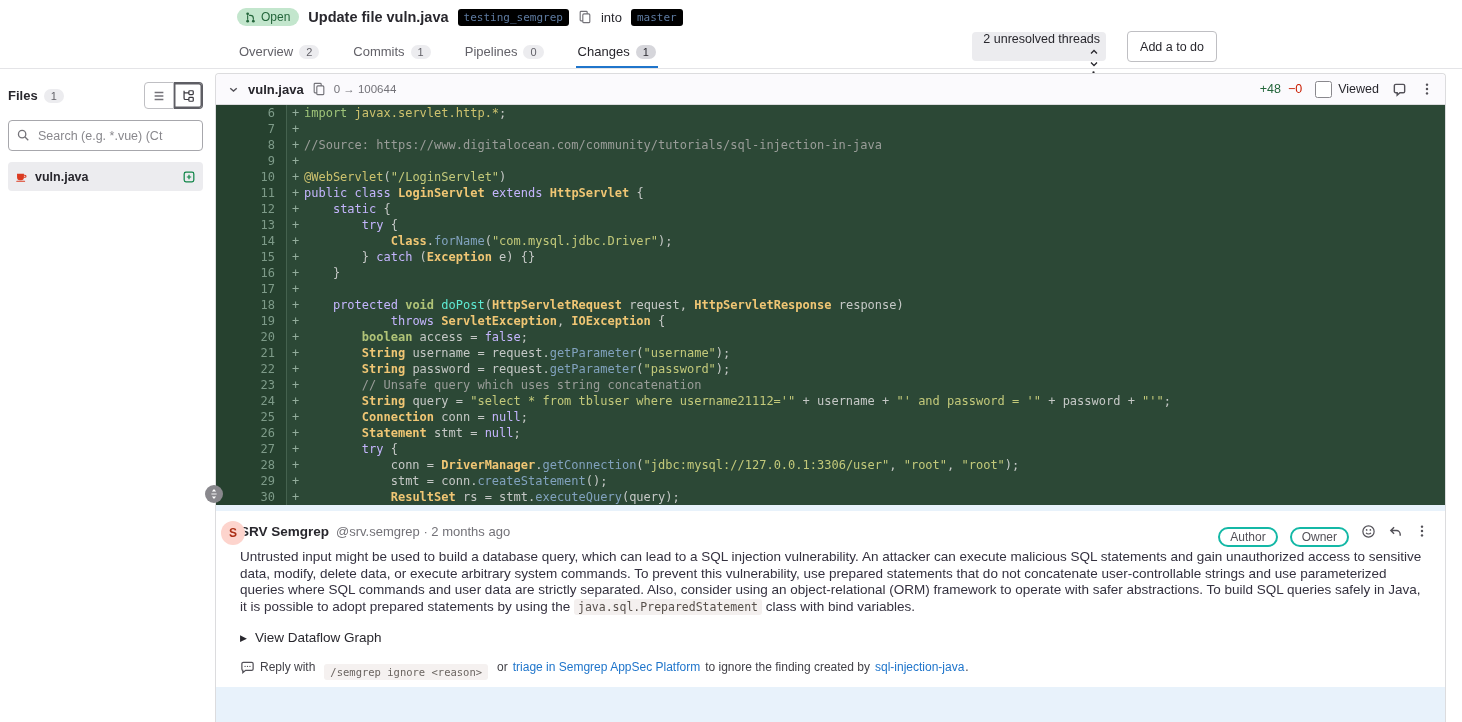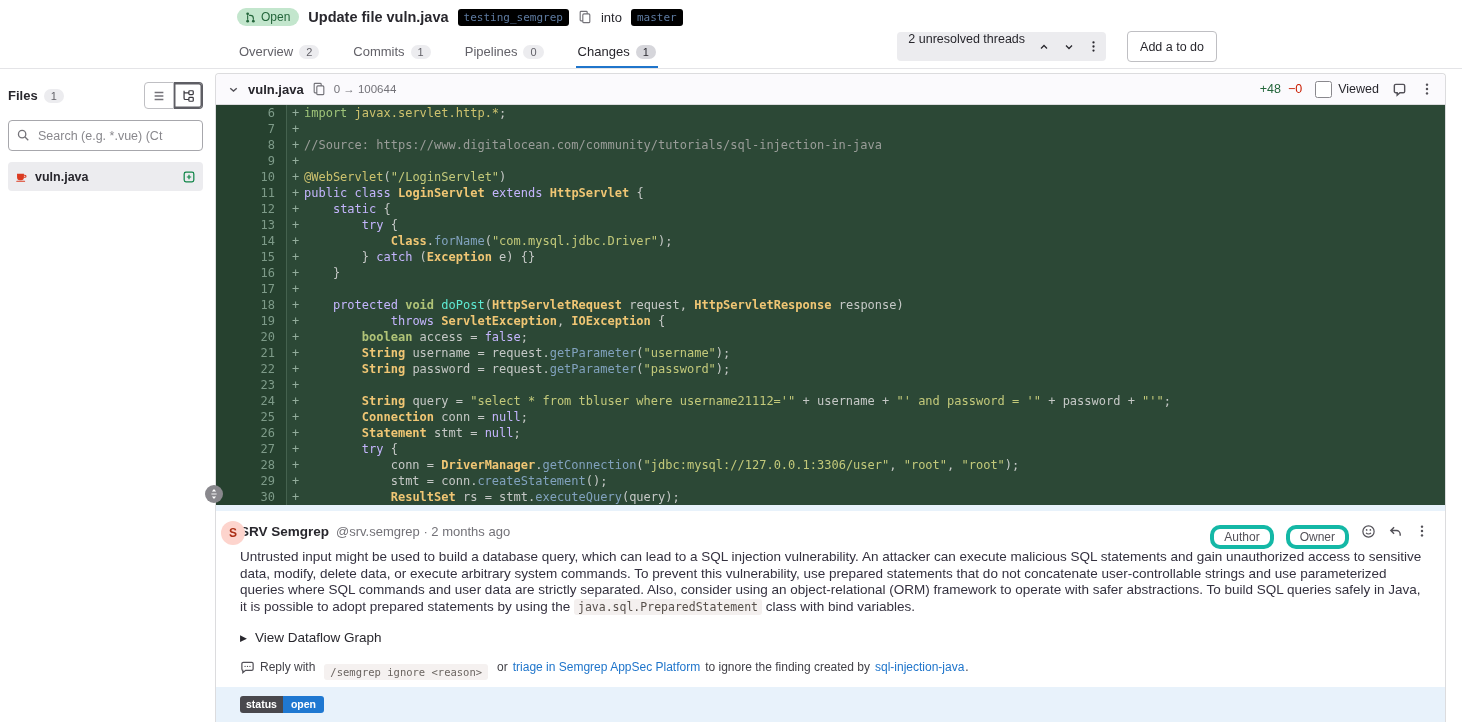--- a/index.html
+++ b/index.html
@@ -19,21 +19,21 @@
   .into-label{font-size:13px;color:#28272d;}
   .tabs-row{display:flex;align-items:flex-end;margin-top:3px;padding-right:245px;}
   .tabs{display:flex;gap:30px;}
   .tab{position:relative;display:flex;align-items:center;gap:6px;color:#626168;
     padding:4px 2px 9px;cursor:pointer;}
   .tab .count{background:#ececef;color:#626168;font-size:11px;border-radius:9px;padding:1px 7px;}
   .tab.active{color:#28272d;font-weight:400;}
   .tab.active .count{background:#d6d6db;color:#28272d;}
   .tab.active::after{content:"";position:absolute;left:0;right:0;bottom:0;height:2px;background:#1f75cb;}
   .header-controls{margin-left:auto;display:flex;align-items:center;gap:13px;padding-bottom:6px;}
-  .threads-group{display:flex;align-items:flex-start;background:#ececef;border-radius:4px;height:29px;}
+  .threads-group{display:flex;align-items:flex-end;background:#ececef;border-radius:4px;height:29px;flex-direction:column;}
   .threads-label{padding:0 6px 0 11px;font-size:12.5px;color:#28272d;}
   .tg-btn{width:25px;height:29px;display:flex;align-items:center;justify-content:center;cursor:pointer;}
   .todo-btn{height:29px;border:1px solid #bfbfc3;border-radius:4px;background:#fff;
     padding:0 12px;font-size:12.5px;color:#28272d;display:flex;align-items:center;cursor:pointer;margin-left:8px;}
 
   
   .main{display:flex;margin-top:4px;height:661px;}
   .sidebar{width:215px;flex:none;box-sizing:border-box;padding:9px 12px 0 8px;}
   .sb-head{display:flex;align-items:center;gap:6px;}
   .sb-title{font-weight:700;font-size:13px;}
@@ -90,21 +90,21 @@
   
   .discussion{flex:1;background:#e8f2fb;padding-top:6px;display:flex;flex-direction:column;}
   .note{background:#fff;position:relative;padding:9px 16px 12px 24px;}
   .avatar{position:absolute;left:5px;top:10px;width:24px;height:24px;border-radius:50%;
     background:#fdd4cd;color:#ab2e15;font-size:12px;font-weight:700;display:flex;
     align-items:center;justify-content:center;}
   .note-header{display:flex;align-items:center;gap:7px;height:22px;}
   .n-name{font-weight:700;font-size:13.5px;}
   .n-meta{font-size:13px;color:#737278;}
   .n-actions{margin-left:auto;display:flex;align-items:center;gap:12px;}
-  .gl-badge{border:4px solid #14b8a6;border-radius:10px;padding:1px 10px;font-size:12px;
+  .gl-badge{border:2px solid #14b8a6;border-radius:10px;padding:1px 10px;font-size:12px;
     color:#535158;background:#fff;margin-top:12px;}
   .note-body{margin-top:7px;font-size:13.5px;line-height:16.5px;color:#34313f;max-width:1200px;}
   .inline-code{font-family:"DejaVu Sans Mono",monospace;font-size:11.5px;background:#f4f0ef;
     color:#564f4a;border-radius:3px;padding:1px 4px;}
   .dataflow{margin-top:15px;font-size:13.5px;display:flex;align-items:center;gap:8px;cursor:pointer;}
   .df-tri{font-size:9px;color:#28272d;}
   .reply-hint{margin-top:14px;font-size:12px;color:#434248;display:flex;align-items:center;gap:5px;}
   .cmd-chip{font-family:"DejaVu Sans Mono",monospace;font-size:10.5px;background:#f5f1f0;
     color:#6a6460;border-radius:3px;padding:2px 6px;position:relative;top:5px;margin:0 4px;}
   .hint-link{color:#1f75cb;cursor:pointer;}
@@ -284,21 +284,21 @@
         <div class="dline"><span class="ln">13</span><span class="mk">+</span><span class="cd"><span class="tk-p">        </span><span class="tk-k">try</span><span class="tk-p"> {</span></span></div>
         <div class="dline"><span class="ln">14</span><span class="mk">+</span><span class="cd"><span class="tk-p">            </span><span class="tk-t">Class</span><span class="tk-p">.</span><span class="tk-f">forName</span><span class="tk-p">(</span><span class="tk-s">"com.mysql.jdbc.Driver"</span><span class="tk-p">);</span></span></div>
         <div class="dline"><span class="ln">15</span><span class="mk">+</span><span class="cd"><span class="tk-p">        } </span><span class="tk-k">catch</span><span class="tk-p"> (</span><span class="tk-t">Exception</span><span class="tk-p"> e) {}</span></span></div>
         <div class="dline"><span class="ln">16</span><span class="mk">+</span><span class="cd"><span class="tk-p">    }</span></span></div>
         <div class="dline"><span class="ln">17</span><span class="mk">+</span><span class="cd"></span></div>
         <div class="dline"><span class="ln">18</span><span class="mk">+</span><span class="cd"><span class="tk-p">    </span><span class="tk-k">protected</span><span class="tk-p"> </span><span class="tk-b">void</span><span class="tk-p"> </span><span class="tk-fn">doPost</span><span class="tk-p">(</span><span class="tk-t">HttpServletRequest</span><span class="tk-p"> request, </span><span class="tk-t">HttpServletResponse</span><span class="tk-p"> response)</span></span></div>
         <div class="dline"><span class="ln">19</span><span class="mk">+</span><span class="cd"><span class="tk-p">            </span><span class="tk-k">throws</span><span class="tk-p"> </span><span class="tk-t">ServletException</span><span class="tk-p">, </span><span class="tk-t">IOException</span><span class="tk-p"> {</span></span></div>
         <div class="dline"><span class="ln">20</span><span class="mk">+</span><span class="cd"><span class="tk-p">        </span><span class="tk-b">boolean</span><span class="tk-p"> access = </span><span class="tk-k">false</span><span class="tk-p">;</span></span></div>
         <div class="dline"><span class="ln">21</span><span class="mk">+</span><span class="cd"><span class="tk-p">        </span><span class="tk-t">String</span><span class="tk-p"> username = request.</span><span class="tk-f">getParameter</span><span class="tk-p">(</span><span class="tk-s">"username"</span><span class="tk-p">);</span></span></div>
         <div class="dline"><span class="ln">22</span><span class="mk">+</span><span class="cd"><span class="tk-p">        </span><span class="tk-t">String</span><span class="tk-p"> password = request.</span><span class="tk-f">getParameter</span><span class="tk-p">(</span><span class="tk-s">"password"</span><span class="tk-p">);</span></span></div>
-        <div class="dline"><span class="ln">23</span><span class="mk">+</span><span class="cd"><span class="tk-p">        </span></span></div>
+        <div class="dline"><span class="ln">23</span><span class="mk">+</span><span class="cd"><span class="tk-p">        </span><span class="tk-c">// Unsafe query which uses string concatenation</span></span></div>
         <div class="dline"><span class="ln">24</span><span class="mk">+</span><span class="cd"><span class="tk-p">        </span><span class="tk-t">String</span><span class="tk-p"> query = </span><span class="tk-s">"select * from tbluser where username21112='"</span><span class="tk-p"> + username + </span><span class="tk-s">"' and password = '"</span><span class="tk-p"> + password + </span><span class="tk-s">"'"</span><span class="tk-p">;</span></span></div>
         <div class="dline"><span class="ln">25</span><span class="mk">+</span><span class="cd"><span class="tk-p">        </span><span class="tk-t">Connection</span><span class="tk-p"> conn = </span><span class="tk-k">null</span><span class="tk-p">;</span></span></div>
         <div class="dline"><span class="ln">26</span><span class="mk">+</span><span class="cd"><span class="tk-p">        </span><span class="tk-t">Statement</span><span class="tk-p"> stmt = </span><span class="tk-k">null</span><span class="tk-p">;</span></span></div>
         <div class="dline"><span class="ln">27</span><span class="mk">+</span><span class="cd"><span class="tk-p">        </span><span class="tk-k">try</span><span class="tk-p"> {</span></span></div>
         <div class="dline"><span class="ln">28</span><span class="mk">+</span><span class="cd"><span class="tk-p">            conn = </span><span class="tk-t">DriverManager</span><span class="tk-p">.</span><span class="tk-f">getConnection</span><span class="tk-p">(</span><span class="tk-s">"jdbc:mysql://127.0.0.1:3306/user"</span><span class="tk-p">, </span><span class="tk-s">"root"</span><span class="tk-p">, </span><span class="tk-s">"root"</span><span class="tk-p">);</span></span></div>
         <div class="dline"><span class="ln">29</span><span class="mk">+</span><span class="cd"><span class="tk-p">            stmt = conn.</span><span class="tk-f">createStatement</span><span class="tk-p">();</span></span></div>
         <div class="dline"><span class="ln">30</span><span class="mk">+</span><span class="cd"><span class="tk-p">            </span><span class="tk-t">ResultSet</span><span class="tk-p"> rs = stmt.</span><span class="tk-f">executeQuery</span><span class="tk-p">(query);</span></span></div>
       </div>
 
     <span class="expand-btn">
@@ -361,25 +361,19 @@
           <span>Reply with</span>
           <span class="cmd-chip">/semgrep ignore &lt;reason&gt;</span>
           <span>or</span>
           <span class="hint-link">triage in Semgrep AppSec Platform</span>
           <span>to ignore the finding created by</span>
           <span class="hint-link">sql-injection-java</span>
             <span style="margin-left:-4px">.</span>
         </div>
       </div>
 
-      <div class="status-row">
-        <span class="status-badge">
-          <span class="status-key">status</span>
-          <span class="status-val">open</span>
-        </span>
-      </div>
 
       <div class="reply-holder">
         
       </div>
     </div>
   </div>
 </div>
 
 </body></html>

